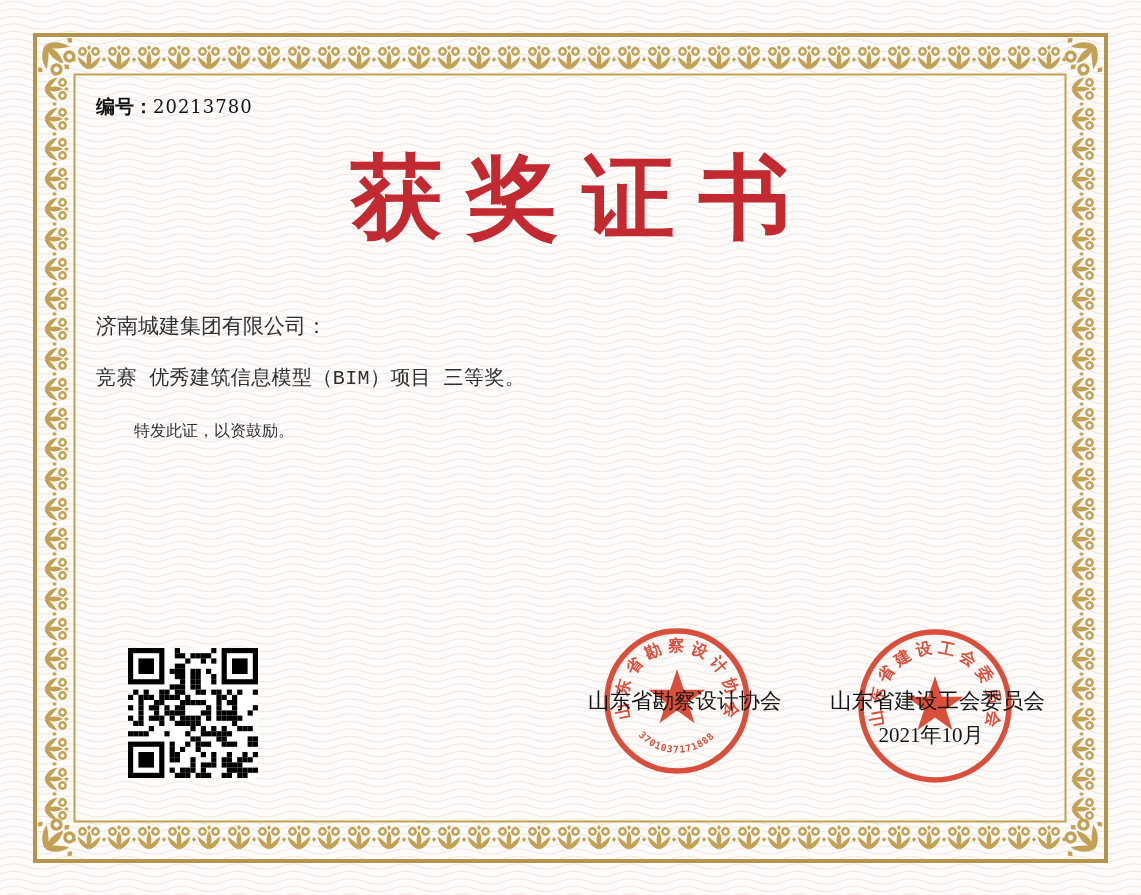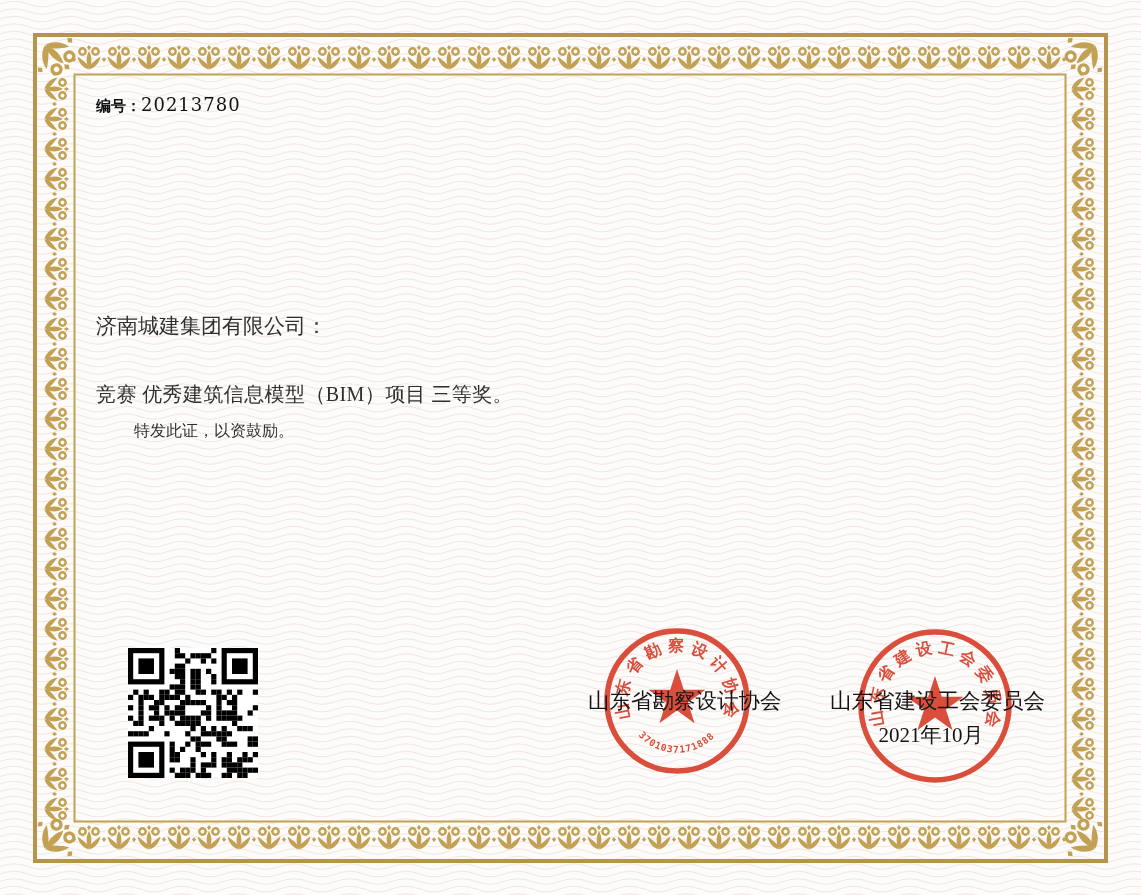--- a/index.html
+++ b/index.html
@@ -17,28 +17,28 @@
   .gline{fill:none;stroke:var(--gold);}
   .gline-dark{fill:none;stroke:var(--gold-dark);}
   .wave-line{fill:none;stroke:var(--wave);stroke-width:1.1px;}
   .seal-ring{fill:none;stroke:var(--seal-red);stroke-width:5.5px;}
   .seal-fill{fill:var(--seal-red);}
   .seal-ring-text{fill:var(--seal-red);font-family:"Liberation Sans","DejaVu Sans",sans-serif;font-weight:bold;font-size:16px;}
   .seal-serial{fill:var(--seal-red);font-family:"DejaVu Sans Mono","Liberation Mono",monospace;font-weight:bold;font-size:9.5px;letter-spacing:1px;}
   
   .abs{position:absolute;}
   .cert-number{left:96px;top:94px;font-size:18px;color:#111;}
-  .cert-number .lbl{font-family:"Liberation Sans","DejaVu Sans",sans-serif;font-weight:bold;font-size:15px;}
+  .cert-number .lbl{font-family:"Liberation Sans","DejaVu Sans",sans-serif;font-weight:bold;font-size:19px;}
   .cert-number .val{font-family:"DejaVu Serif","Liberation Serif",serif;letter-spacing:1px;text-align:center;}
   .cert-title{left:0;top:148px;width:1141px;text-align:center;color:var(--title-red);
     font-size:92px;font-weight:bold;letter-spacing:24px;padding-left:24px;line-height:1.1;}
   .recipient{left:96px;top:312px;font-size:21px;color:var(--text);}
   .body-line{left:96px;width:950px;font-size:20px;color:var(--text);letter-spacing:0.4px;white-space:nowrap;}
   .body-line.l1{top:339px;padding-left:42px;}
-  .body-line.l2{top:381px;}
+  .body-line.l2{top:364px;font-family:Liberation Mono, monospace;}
   .closing{left:92px;top:421px;font-size:16px;color:var(--text);padding-left:42px;}
   .issuer{font-family:"Liberation Sans","DejaVu Sans",sans-serif;font-size:21.5px;color:#141414;white-space:nowrap;z-index:5;}
   .issuer.one{left:588px;top:686px;}
   .issuer.two{left:830px;top:686px;}
   .issue-date{left:866px;top:721px;width:130px;text-align:center;font-size:21px;color:#141414;z-index:5;}
   .seal-svg{z-index:4;opacity:.92;}
   .qr-svg{left:128px;top:648px;z-index:3;}
 </style>
 </head>
 <body>
@@ -95,20 +95,21 @@
     <use href="#palmette" transform="translate(56.5,56.5) rotate(135) scale(1.4) translate(-15,-14)"></use>
     <use href="#palmette" transform="translate(1083.5,56.5) rotate(225) scale(1.4) translate(-15,-14)"></use>
     <use href="#palmette" transform="translate(56.5,837.5) rotate(45) scale(1.4) translate(-15,-14)"></use>
     <use href="#palmette" transform="translate(1083.5,837.5) rotate(-45) scale(1.4) translate(-15,-14)"></use>
   </svg>
 
   <div class="abs cert-number">
     <span class="lbl">编号：</span><span class="val">20213780</span>
   </div>
 
+  <div class="abs cert-title">获奖证书</div>
 
   <div class="abs recipient">济南城建集团有限公司：</div>
   <div class="abs body-line l2">竞赛 优秀建筑信息模型（BIM）项目 三等奖。</div>
   <div class="abs closing">特发此证，以资鼓励。</div>
 
   <svg class="abs qr-svg" width="130" height="130" viewBox="0 0 125 125" aria-hidden="true">
     <rect x="0" y="0" width="125" height="125" fill="#fff"></rect>
     <g id="qr-modules">
         <rect x="45" y="0" width="5" height="5" fill="#000"></rect>
         <rect x="80" y="0" width="5" height="5" fill="#000"></rect>

